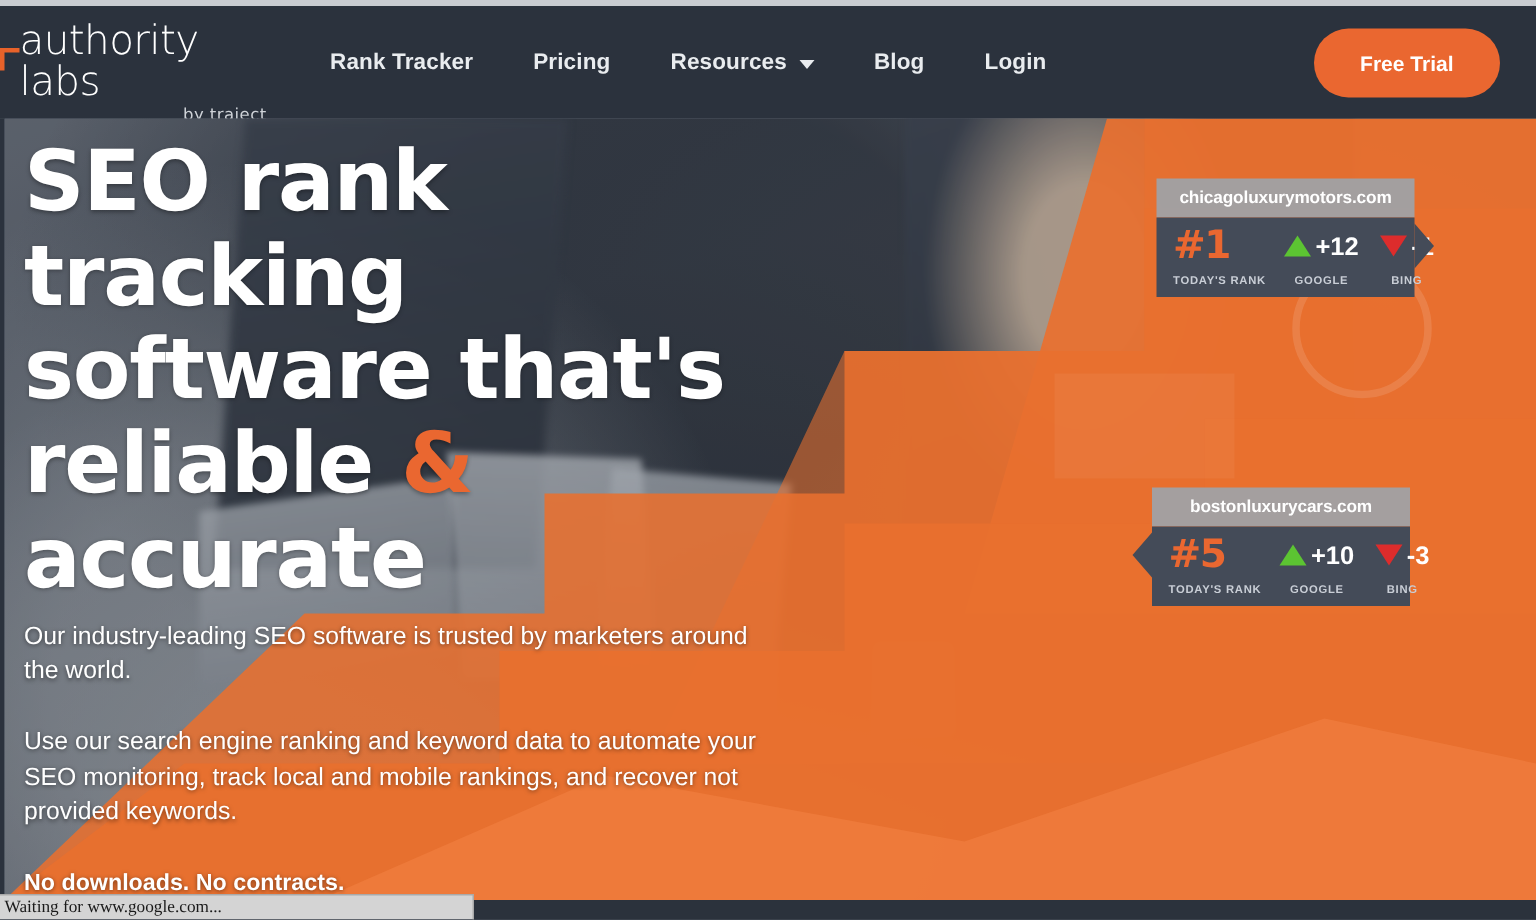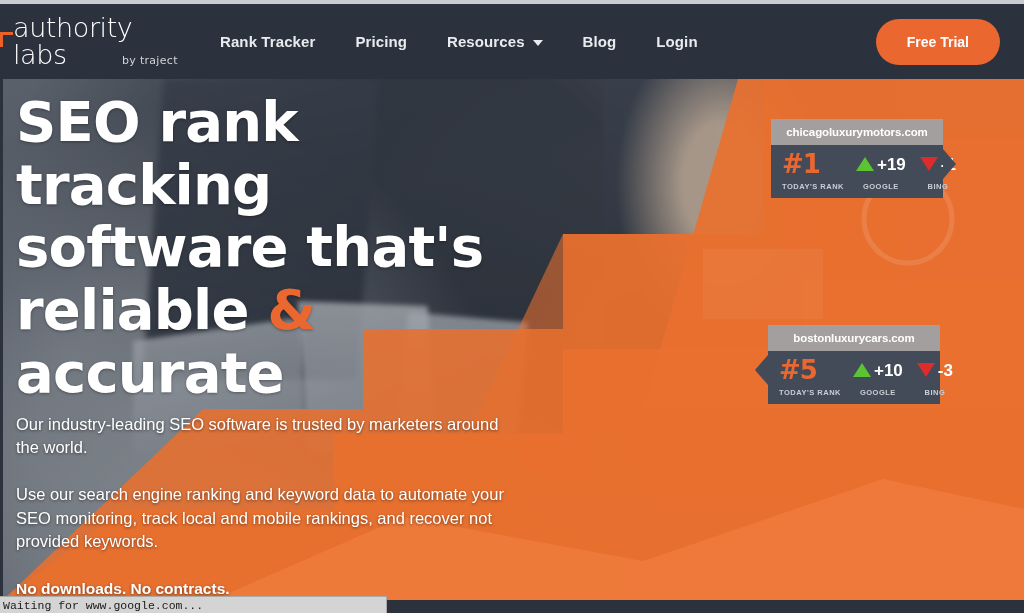--- a/index.html
+++ b/index.html
@@ -29,21 +29,21 @@
   .logo-bracket{
     width:13px; height:15px; border-top:3px solid #e8622a; border-left:3px solid #e8622a;
     position:absolute; left:-2px; top:16px;
   }
   .logo-text{
     color:#fff; font-size:27px; letter-spacing:-0.4px;
     font-weight:300; line-height:1; margin-left:11px; padding-top:14px;
     font-family:"DejaVu Sans", sans-serif;
   }
   .logo-sub{
-    position:absolute; left:120px; top:38px;
+    position:absolute; left:120px; top:54px;
     color:#cfd3d8; font-size:11px; letter-spacing:0.3px;
     font-family:"DejaVu Sans", sans-serif;
   }
   .nav{
     display:flex; align-items:center; gap:0px; margin-left:18px; flex:1;
   }
   .nav-item{
     color:#e9ecef; font-size:15px; font-weight:bold; letter-spacing:0.1px;
     padding:6px 20px; cursor:pointer; white-space:nowrap;
     display:flex; align-items:center; gap:8px;
@@ -151,24 +151,24 @@
     border-left:13px solid #444b58;
   }
   .tail-left{
     position:absolute; left:-13px; top:4px;
     width:0;height:0;border-top:15px solid transparent;border-bottom:15px solid transparent;
     border-right:13px solid #444b58;
   }
 
   
   .status-bar{
-    position:absolute; left:0; bottom:0; width:387px; height:17px;
+    position:absolute; left:0; bottom:0; width:316px; height:17px;
     background:#d4d4d4; border-top:1px solid #a9a9a9; border-right:1px solid #a9a9a9;
     display:flex; align-items:center; padding-left:3px;
-    color:#1a1a1a; font-size:11.5px; font-family:Liberation Mono, monospace;
+    color:#1a1a1a; font-size:11.5px; font-family:Liberation Serif, serif;
     overflow:hidden; white-space:nowrap; z-index:20;
   }
 </style>
 </head>
 <body>
 
 <div class="chrome-strip"></div>
 
 <header class="site-header">
 
@@ -239,21 +239,21 @@
     <div class="rc-domain">chicagoluxurymotors.com</div>
     <div class="rc-body">
       <div class="tail-right"></div>
       <div class="rc-col rank">
         <div class="rc-rank">#1</div>
         <div class="rc-label">TODAY'S RANK</div>
       </div>
       <div class="rc-col" style="margin-right:14px;">
         <div class="rc-metric">
           <span class="tri-up"></span>
-          <span class="rc-val">+19</span>
+          <span class="rc-val">+12</span>
         </div>
         <div class="rc-label">GOOGLE</div>
       </div>
       <div class="rc-col">
         <div class="rc-metric">
           <span class="tri-down"></span>
           <span class="rc-val">-1</span>
         </div>
         <div class="rc-label">BING</div>
       </div>

